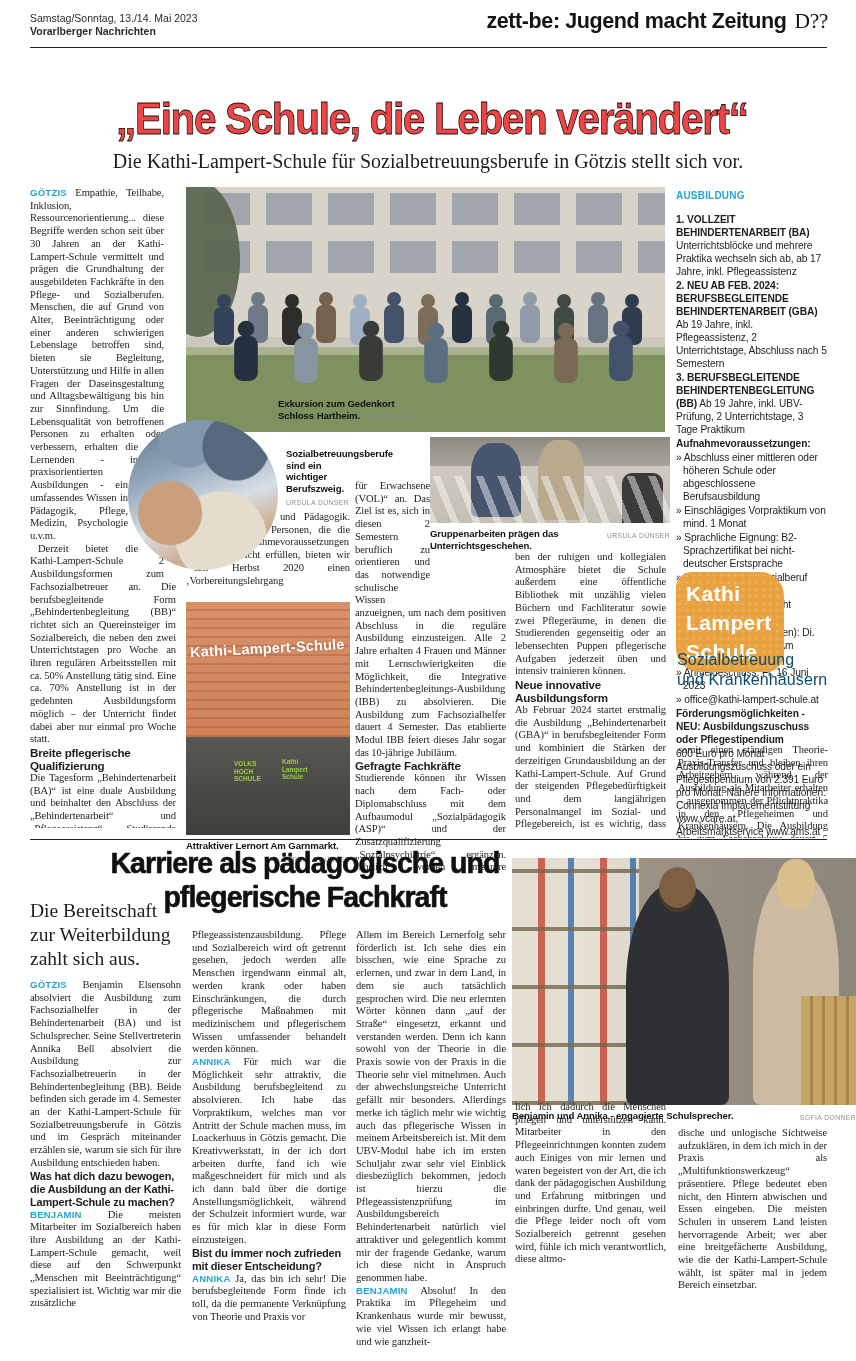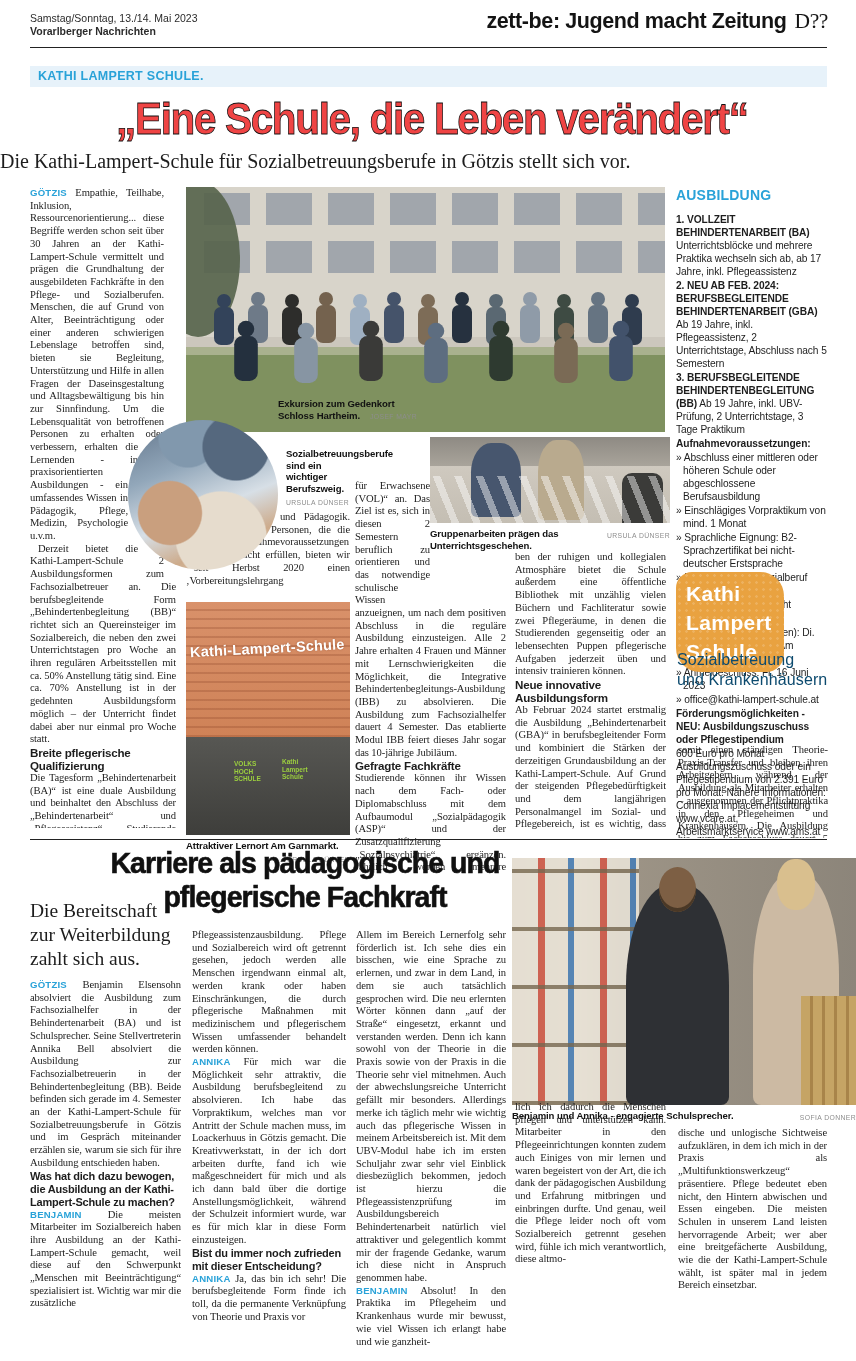--- a/index.html
+++ b/index.html
@@ -18,21 +18,21 @@
   #rule2{left:30px;top:839px;width:797px;border-top-width:1px;}
 
   
   #kicker{left:30px;top:66px;width:789px;height:21px;background:#e7f2fa;padding-left:8px;}
   #kicker span{font-weight:bold;color:var(--cyan);font-size:12.5px;line-height:21px;letter-spacing:.3px;}
 
   
   #h1{left:4px;top:93px;width:856px;text-align:center;color:#ef4444;}
   #h1 span{display:inline-block;transform:scaleX(.9);transform-origin:center top;
            font-size:45px;font-weight:bold;letter-spacing:-1.5px;-webkit-text-stroke:.8px #101010;}
-  #sub1{left:0;top:150px;width:856px;font-family:"Liberation Serif",serif;
+  #sub1{left:0;top:150px;width:856px;text-align:center;font-family:"Liberation Serif",serif;
         font-size:20px;color:#1d1d1d;}
 
   
   .bodycol{font-family:"Liberation Serif",serif;font-size:10.6px;line-height:12.7px;text-align:justify;
            color:#1d1d1d;letter-spacing:-0.1px;overflow:hidden;}
   .bodycol p{margin:0;}
   .bodycol p.ind{text-indent:8px;}
   .colsub{font-family:"Liberation Sans",sans-serif;font-weight:bold;font-size:11.6px;line-height:13px;
           margin:9px 0 3px;letter-spacing:-0.2px;text-align:left;}
   .leadin{font-family:"Liberation Sans",sans-serif;font-weight:bold;color:var(--cyan);
@@ -104,21 +104,21 @@
   #photo5 .fig-light{position:absolute;right:5%;top:6%;width:25%;height:94%;background:#ccbaa3;
       border-radius:44% 44% 8px 8px;}
   #photo5 .fig-light .head{position:absolute;left:28%;top:-6%;width:44%;height:22%;background:#d9bf8e;
       border-radius:46%;}
   #photo5 .books{position:absolute;right:0;top:56%;width:16%;height:44%;background:
       repeating-linear-gradient(90deg,#c5a465 0 9px,#a8844a 9px 12px);}
 
   
   #sidebar{left:676px;top:189px;width:151px;font-size:10.2px;line-height:13px;color:#1d1d1d;
            letter-spacing:-0.1px;}
-  #sidebar .sb-title{color:var(--cyan);font-weight:bold;font-size:14px;letter-spacing:.2px;margin:0 0 11px;}
+  #sidebar .sb-title{color:var(--cyan);font-weight:bold;font-size:10px;letter-spacing:.2px;margin:0 0 11px;}
   #sidebar .sb-b{font-weight:bold;}
   #sidebar p{margin:0 0 1px;}
   #sidebar .li{text-indent:-7px;padding-left:7px;}
 
   
   #logo{left:676px;top:572px;width:108px;height:100px;border-radius:16px 24px 18px 24px;
         background:radial-gradient(rgba(255,255,255,.16) 1px,rgba(0,0,0,0) 1.6px) 0 0/7px 7px,#e9a240;
         color:#fff;font-weight:bold;font-size:21px;line-height:29px;padding:7px 0 0 10px;
         letter-spacing:.4px;box-sizing:border-box;}
   #tagline{left:677px;top:650px;width:158px;font-size:16px;line-height:19.5px;color:#0c4a6e;
@@ -143,23 +143,20 @@
 
   <div class="abs" id="hdr-left">
     <div>Samstag/Sonntag, 13./14. Mai 2023</div>
     <div class="b">Vorarlberger Nachrichten</div>
   </div>
   <div class="abs" id="hdr-right">
     <span>zett-be: Jugend macht Zeitung</span><span class="pagecode">D??</span>
   </div>
   <div class="abs rule" id="rule1"></div>
 
-  <div class="abs" id="kicker">
-    <span>KATHI LAMPERT SCHULE.</span>
-  </div>
 
   <div class="abs" id="h1">
     <span>„Eine Schule, die Leben verändert“</span>
   </div>
   <div class="abs" id="sub1">Die Kathi-Lampert-Schule für Sozialbetreuungsberufe in Götzis stellt sich vor.</div>
 
   <div class="abs photo" id="photo1">
     <svg width="479" height="245" viewBox="0 0 479 245">
       <rect width="479" height="245" fill="#ccc7bd"></rect>
       <rect width="479" height="150" fill="#d8d4ca"></rect>

